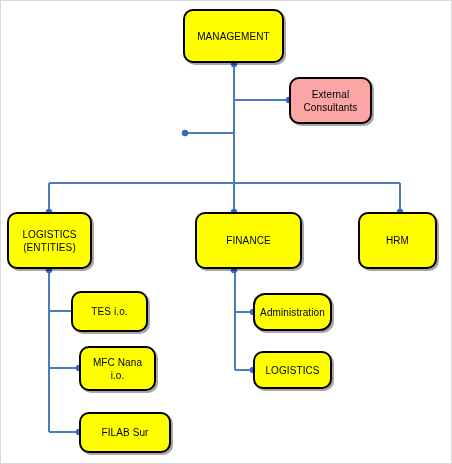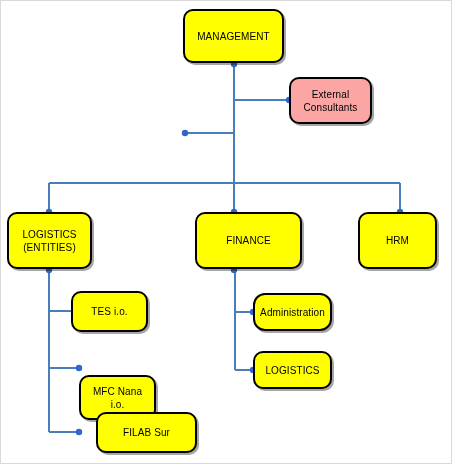--- a/index.html
+++ b/index.html
@@ -103,25 +103,25 @@
   </div>
   <div class="node yellow" id="n-finance" style="left: 194px; top: 211px; width: 107px; height: 57px;">
     <span>FINANCE</span>
   </div>
   <div class="node yellow" id="n-hrm" style="left: 357px; top: 211px; width: 79px; height: 57px;">
     <span>HRM</span>
   </div>
   <div class="node yellow" id="n-tes" style="left: 70px; top: 290px; width: 77px; height: 41px;">
     <span>TES i.o.</span>
   </div>
-  <div class="node yellow" id="n-mfc" style="left: 78px; top: 345px; width: 77px; height: 45px; margin-top: 29px;">
+  <div class="node yellow" id="n-mfc" style="left: 78px; top: 345px; width: 77px; height: 45px;">
     <span>MFC Nana
 i.o.</span>
   </div>
-  <div class="node yellow" id="n-filab" style="left: 78px; top: 411px; width: 101px; height: 41px; margin-left: 17px;">
+  <div class="node yellow" id="n-filab" style="left: 78px; top: 411px; width: 92px; height: 41px;">
     <span>FILAB Sur</span>
   </div>
   <div class="node yellow" id="n-admin" style="left: 252px; top: 292px; width: 79px; height: 38px; border-radius: 12px;">
     <span>Administration</span>
   </div>
   <div class="node yellow" id="n-logistics" style="left: 252px; top: 350px; width: 79px; height: 38px;">
     <span>LOGISTICS</span>
   </div>
 
 </div>

